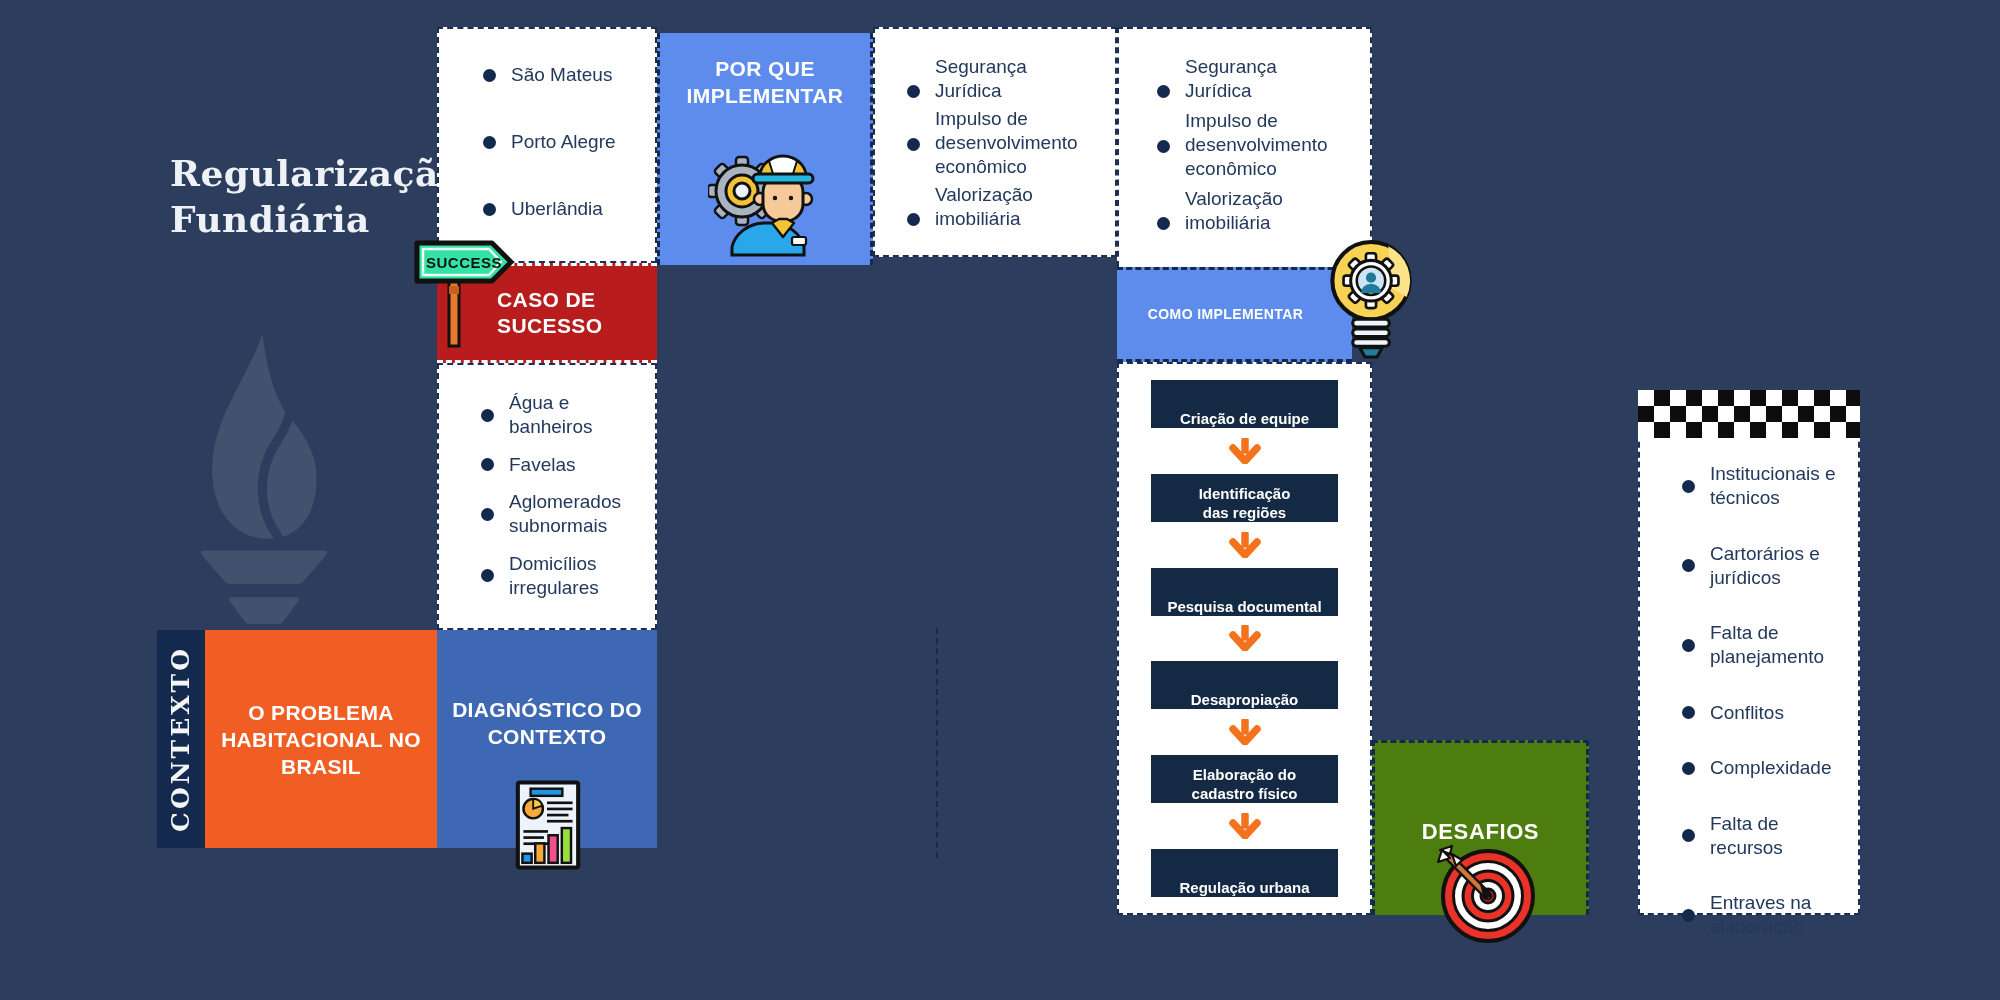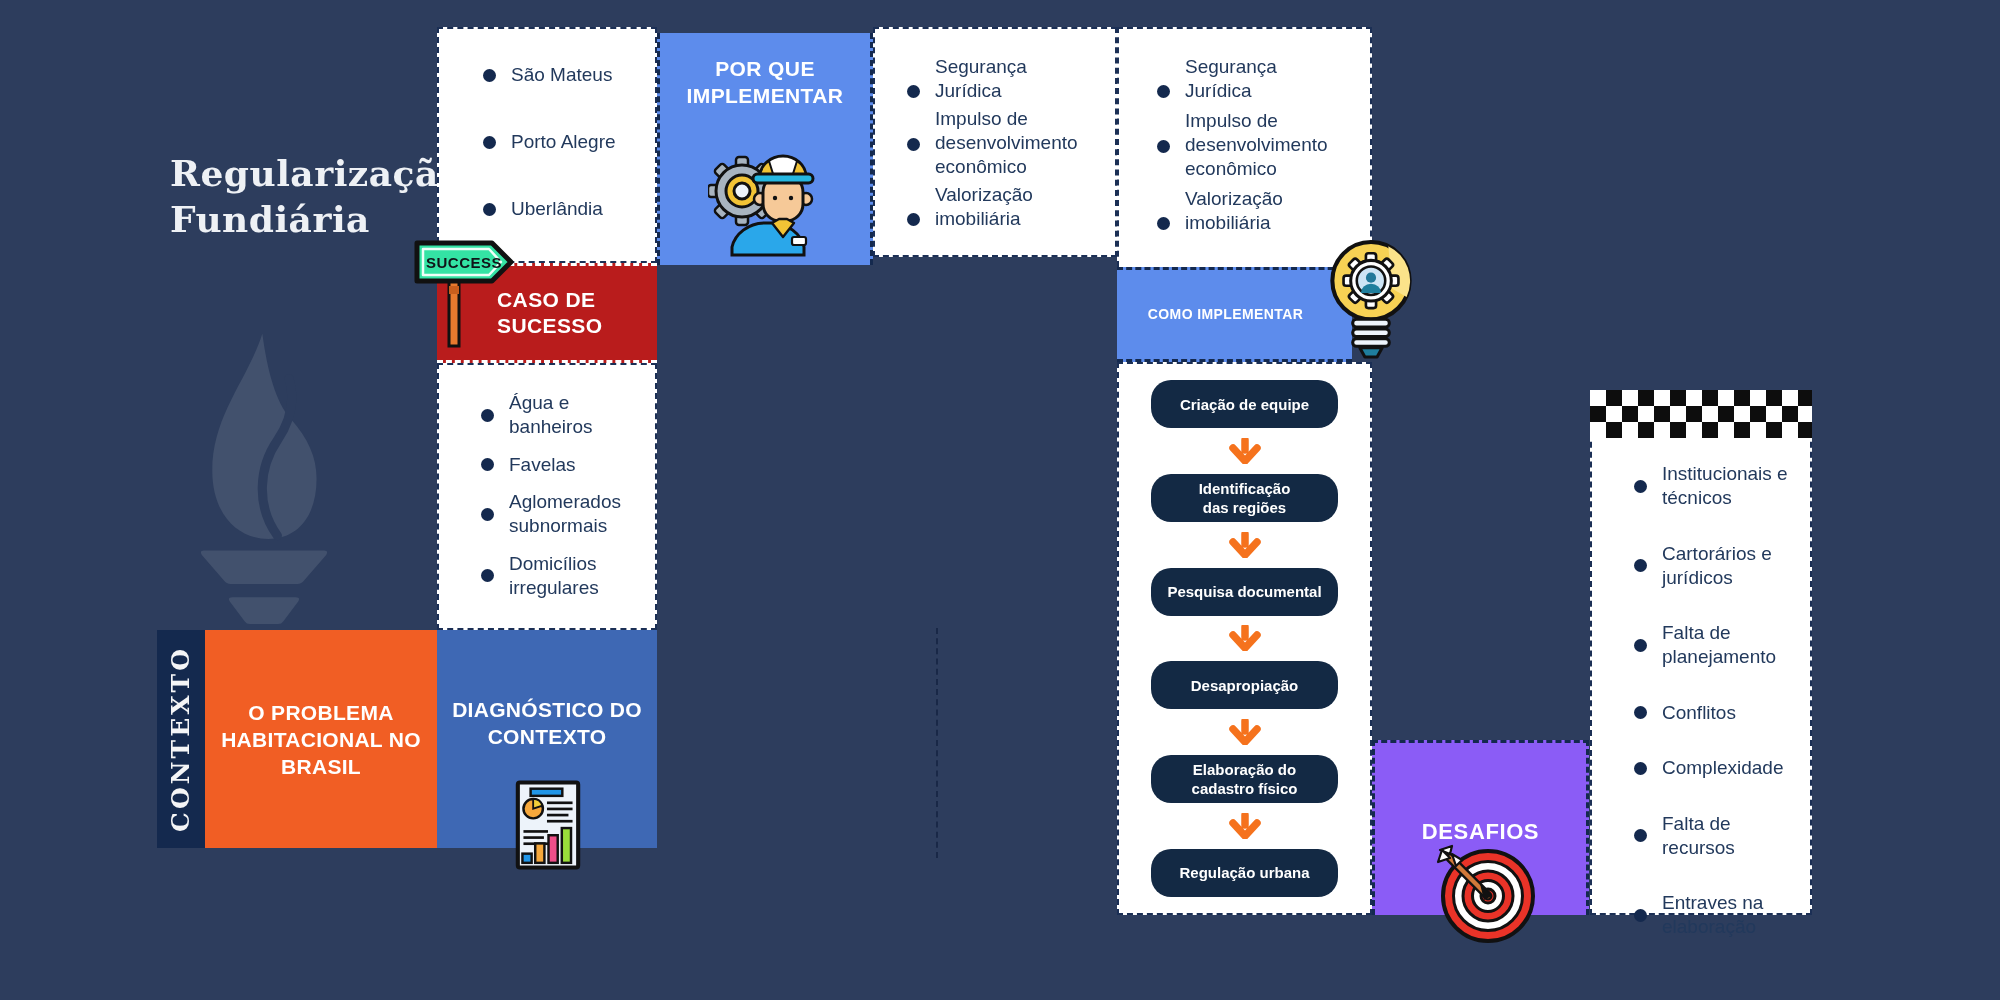--- a/index.html
+++ b/index.html
@@ -21,30 +21,30 @@
   .list{display:flex;flex-direction:column;justify-content:space-between;height:100%;box-sizing:border-box;}
   .li{display:flex;align-items:center;gap:15px;color:#22395c;font-size:19px;line-height:24px;}
   .dot{width:13px;height:13px;border-radius:50%;background:#14294e;flex:0 0 auto;}
   
   .caso-box{left:437px;top:263px;width:220px;height:100px;background:#b91c1c;border-top:3px dashed #fff;border-bottom:3px dashed #fff;box-sizing:border-box;display:flex;align-items:center;}
   .caso-box div{color:#fff;font-weight:bold;font-size:21px;line-height:26px;letter-spacing:.4px;padding-left:60px;max-width:150px;}
   .porque-box{left:657px;top:33px;width:216px;height:232px;background:#5d8cec;border-left:3px dashed #14294e;border-right:3px dashed #14294e;box-sizing:border-box;}
   .porque-box .t{margin:22px auto 0;color:#fff;font-weight:bold;font-size:21px;line-height:27px;text-align:center;max-width:185px;letter-spacing:.4px;}
   .como-box{left:1117px;top:267px;width:235px;height:95px;background:#5d8cec;border-top:3px dashed #14294e;border-bottom:3px dashed #14294e;box-sizing:border-box;display:flex;align-items:center;justify-content:center;}
   .como-box div{color:#fff;font-weight:bold;font-size:14px;line-height:27px;text-align:center;max-width:160px;letter-spacing:.4px;padding-right:18px;}
-  .desafios-box{left:1372px;top:740px;width:217px;height:175px;background:#8b5cf6;border-left:3px dashed #14294e;border-right:3px dashed #14294e;border-top:3px dashed #14294e;box-sizing:border-box;}
+  .desafios-box{left:1372px;top:740px;width:217px;height:175px;background:#4d7c0f;border-left:3px dashed #14294e;border-right:3px dashed #14294e;border-top:3px dashed #14294e;box-sizing:border-box;}
   .desafios-box .t{margin-top:76px;text-align:center;color:#fff;font-weight:bold;font-size:22px;letter-spacing:.6px;}
   
   .flow-col{left:1117px;top:362px;width:255px;height:553px;}
   .flow-inner{position:absolute;inset:0;padding:16px 32px;display:flex;flex-direction:column;align-items:center;justify-content:space-between;box-sizing:border-box;}
-  .step{width:100%;min-height:48px;background:#132944;border-radius:20px;display:flex;align-items:center;justify-content:center;color:#fff;font-weight:bold;font-size:15px;line-height:19px;text-align:center;}
+  .step{width:100%;min-height:48px;background:#132944;border-radius:0;display:flex;align-items:flex-end;justify-content:center;color:#fff;font-weight:bold;font-size:15px;line-height:19px;text-align:center;}
   .step span{max-width:170px;}
   .step.narrow span{max-width:112px;}
   
-  .right-col{left:1590px;top:392px;width:222px;height:523px;border-top:none;}
+  .right-col{left:1638px;top:392px;width:222px;height:523px;border-top:none;}
   .checker{position:absolute;left:-2px;top:-2px;right:-2px;height:48px;background:conic-gradient(#0d0d0d 25%,#fff 0 50%,#0d0d0d 0 75%,#fff 0);background-size:32px 32px;}
   .right-list{position:absolute;left:0;right:0;top:46px;bottom:0;padding:24px 6px 20px 42px;}
   
   .faint-divider{left:936px;top:628px;height:230px;width:0;border-left:2px dashed rgba(13,28,58,.62);}
   svg{display:block;}
 </style>
 </head>
 <body>
 
 <div class="abs main-title">

